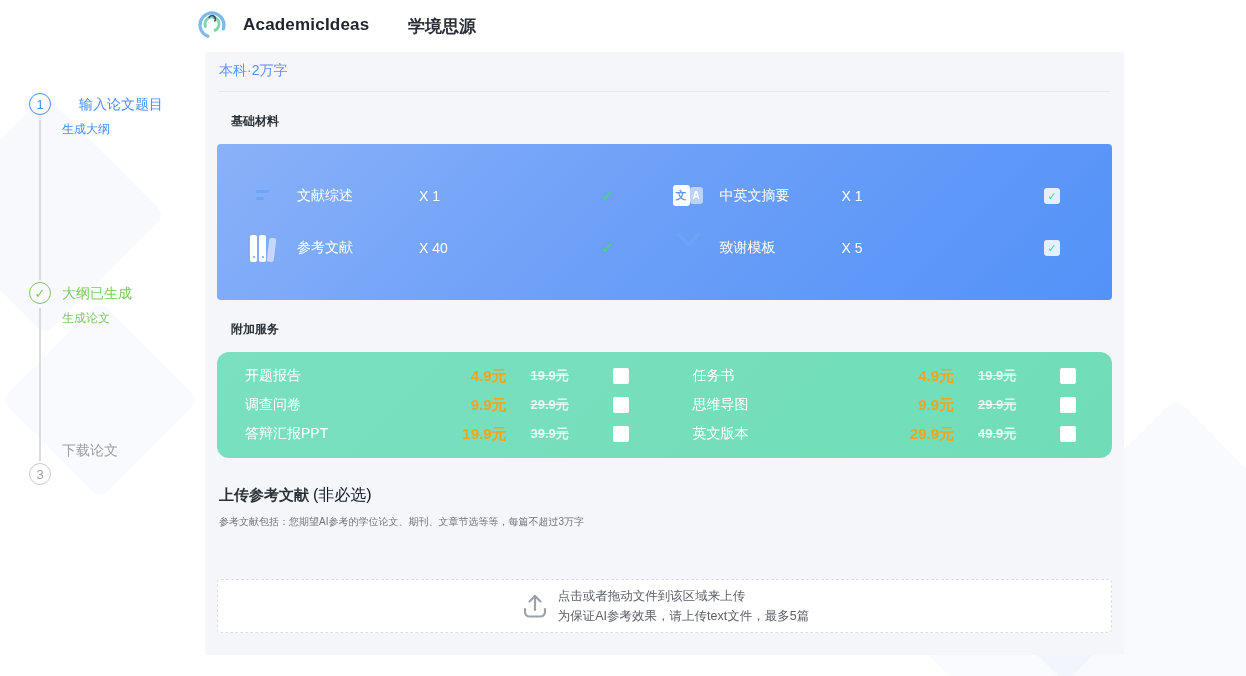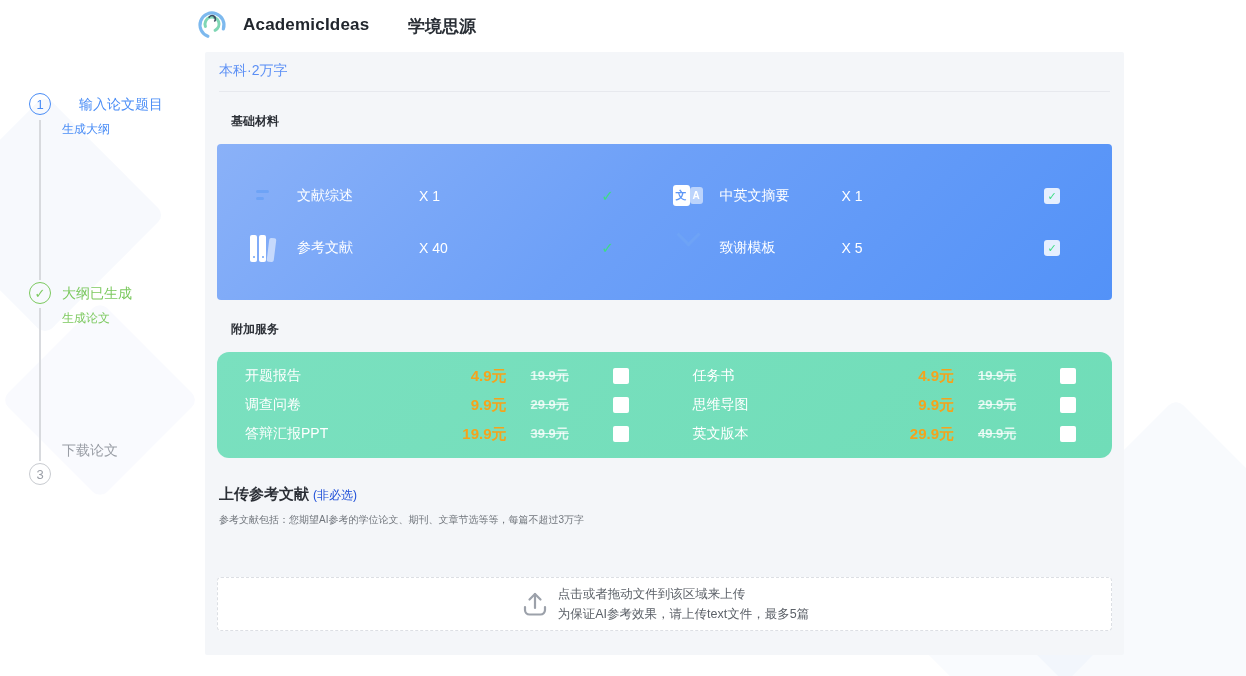--- a/index.html
+++ b/index.html
@@ -84,21 +84,21 @@
     background:linear-gradient(135deg,#7ae0bf 0%,#70ddb8 100%);
     display:grid; grid-template-columns:1fr 1fr; align-content:center; row-gap:7px; }
   .gc-cell { display:flex; align-items:center; padding-left:28px; padding-right:36px; height:22px; }
   .gc-label { flex:1; font-size:14px; color:#fff; }
   .gc-price { width:84px; text-align:right; color:#f5a31c; font-weight:700; font-size:15px; }
   .gc-old { width:64px; margin-left:24px; color:rgba(255,255,255,.78); text-decoration:line-through; font-size:13px; font-weight:600; }
   .gc-box { width:16px; height:16px; background:#fff; border-radius:2px; margin-left:18px; flex:none; cursor:pointer; }
 
   
   .upload-title { margin:27px 14px 0; font-size:15px; font-weight:700; color:#2b2f36; }
-  .upload-title .note { font-size:12px; font-weight:400; color:#1d4ed8; margin-left:4px; }
+  .upload-title .note { font-size:16px; font-weight:400; color:#0f172a; margin-left:4px; }
   .upload-desc { margin:9px 14px 0; font-size:10px; color:#70757c; }
   .dropzone { margin:50px 12px 0; height:54px; background:#fff; border:1px dashed #dcdfe4; border-radius:4px;
     display:flex; align-items:center; justify-content:center; gap:8px; cursor:pointer; }
   .dz-text { font-size:12.5px; color:#5c6168; line-height:1.6; }
 </style>
 </head>
 <body>
 
 <div class="page">
   <div class="deco deco-1"></div>

